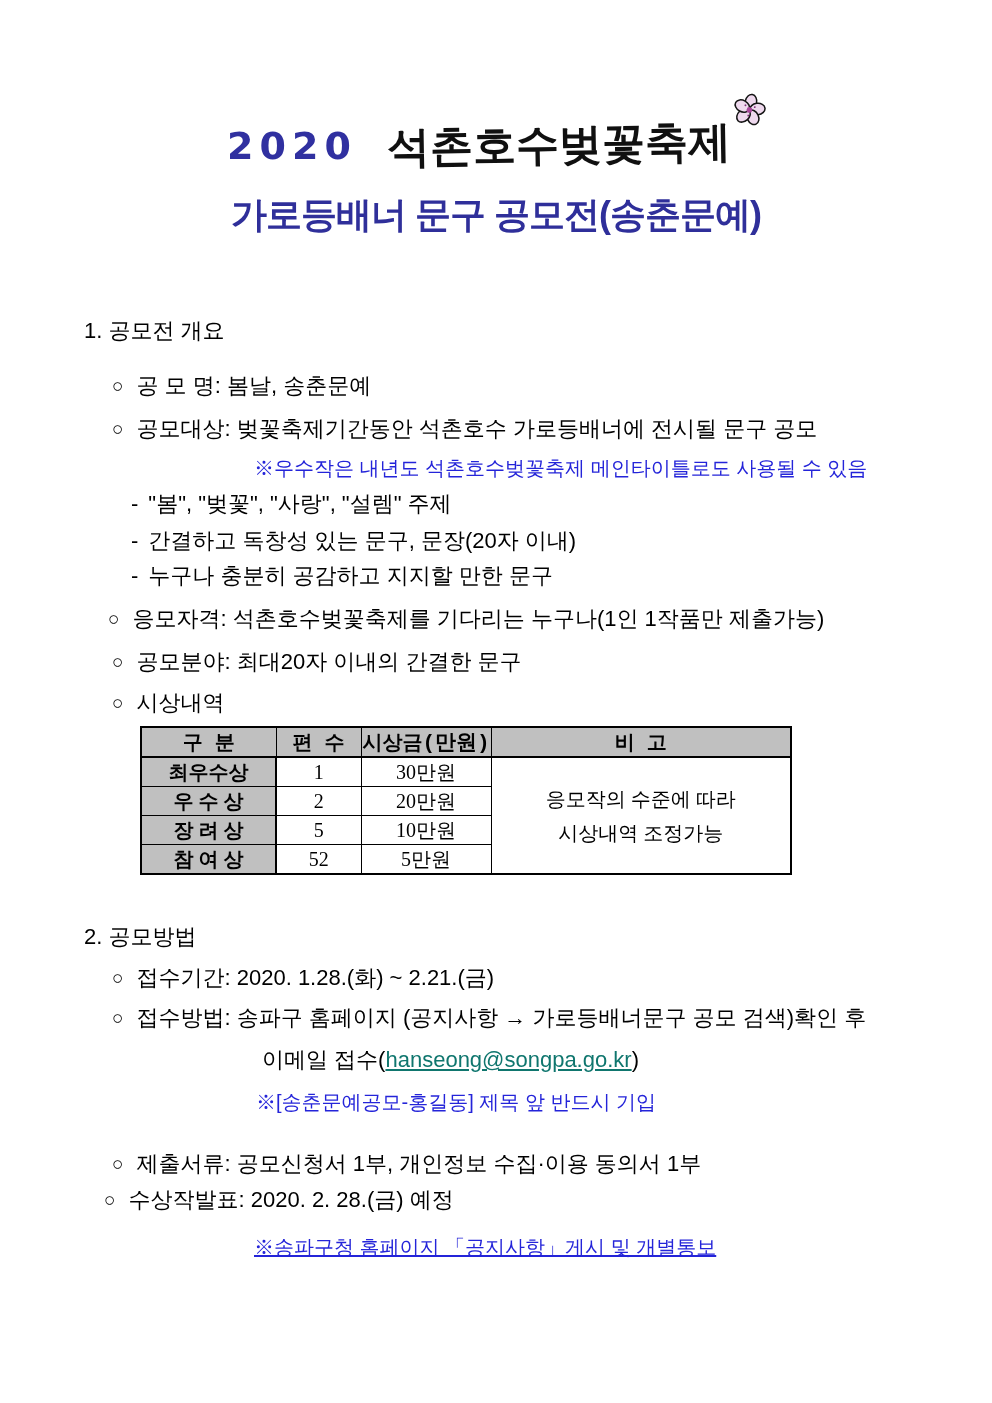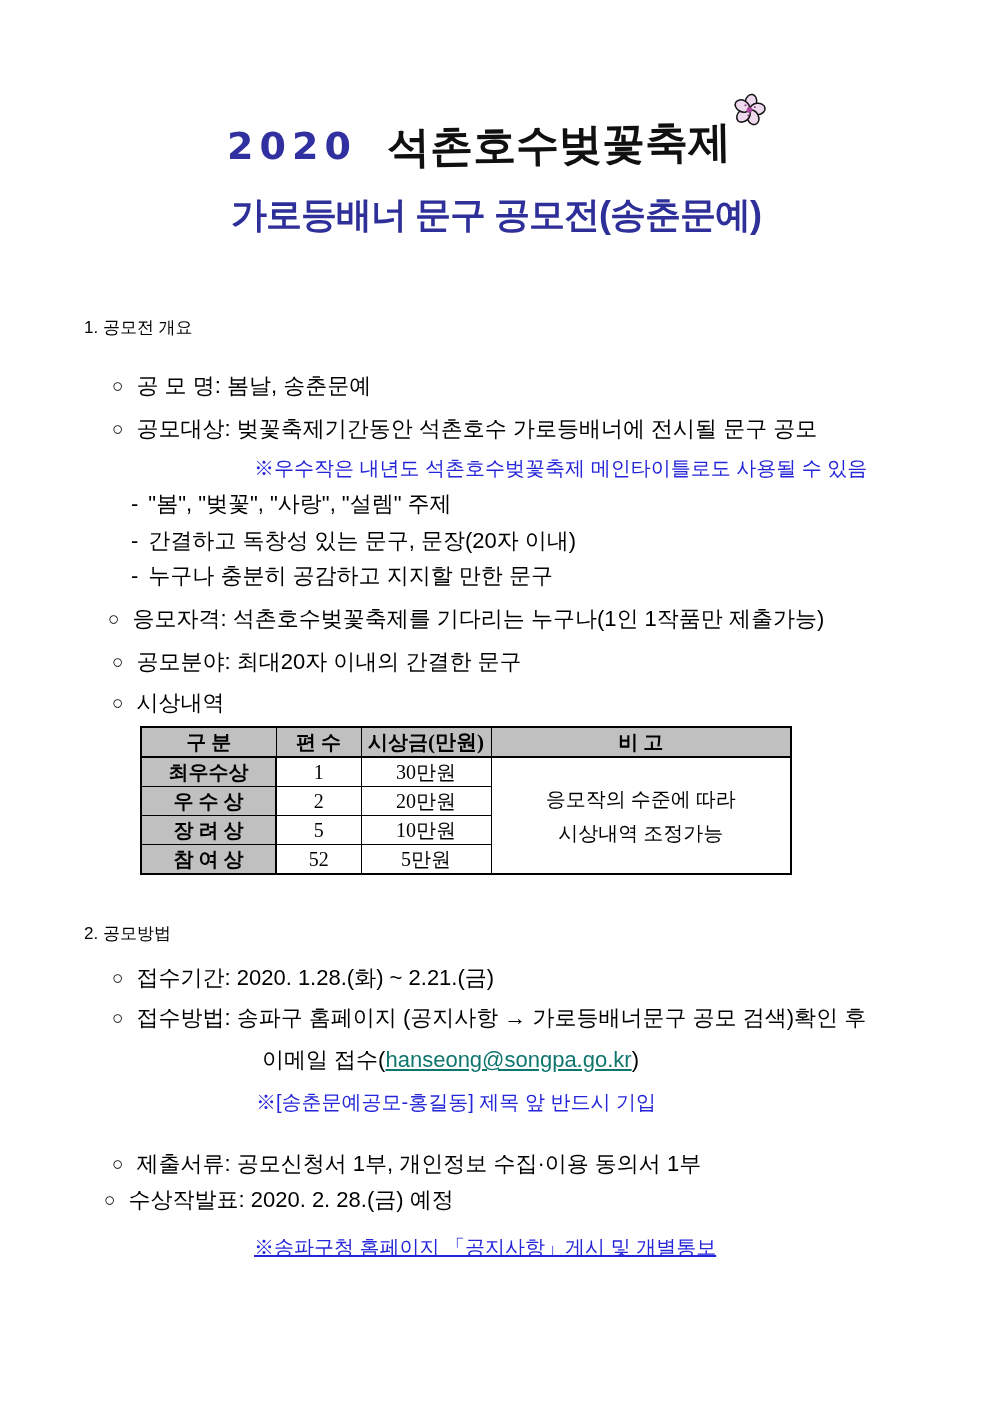--- a/index.html
+++ b/index.html
@@ -36,21 +36,21 @@
   .blossom { position: absolute; top: -24px; right: -4px; }
   .main-title {
     position: absolute;
     top: 191px; left: 0; right: 0;
     text-align: center;
     font-size: 36px; font-weight: 800;
     color: #2F2F9A; letter-spacing: -1px;
   }
 
   
-  .sec-heading { font-size: 17px; color: #000; }
+  .sec-heading { font-size: 22px; color: #000; }
   .item { display: flex; align-items: baseline; gap: 13px; font-size: 22px; }
   .bullet { font-size: 19px; transform: translateY(-1px); }
   .dash-item { display: flex; align-items: baseline; gap: 10px; font-size: 22px; }
   .note-blue { font-size: 20px; color: #2424D9; }
   .note-black { font-size: 20px; color: #000000; }
   .email-line { font-size: 22px; }
   .email-link { color: #0f766e; text-decoration: underline; }
 
   
   .award-table {
@@ -59,21 +59,21 @@
     font-family: "Liberation Serif", serif;
     font-size: 20px;
     table-layout: fixed;
   }
   .award-table th, .award-table td {
     border: 1px solid #000;
     text-align: center; vertical-align: middle;
     padding: 0; height: 28px;
   }
   .award-table { border: 2px solid #000; }
-  .award-table thead th { background: #C0C0C0; font-weight: bold; border-bottom: 2px solid #000; }
+  .award-table thead th { background: #C0C0C0; font-weight: bold; border-bottom: 2px solid #000; font-family: Liberation Mono, monospace; }
   .award-table .cat-cell { background: #C0C0C0; font-weight: bold; border-right: 2px solid #000; }
   .col-cat { width: 135px; }
   .col-cnt { width: 85px; }
   .col-prz { width: 130px; }
   .col-note { width: 300px; }
   .prize-unit { font-size: 21px; font-weight: bold; }
   .note-cell div { line-height: 34px; }
 </style>
 </head>
 <body>

